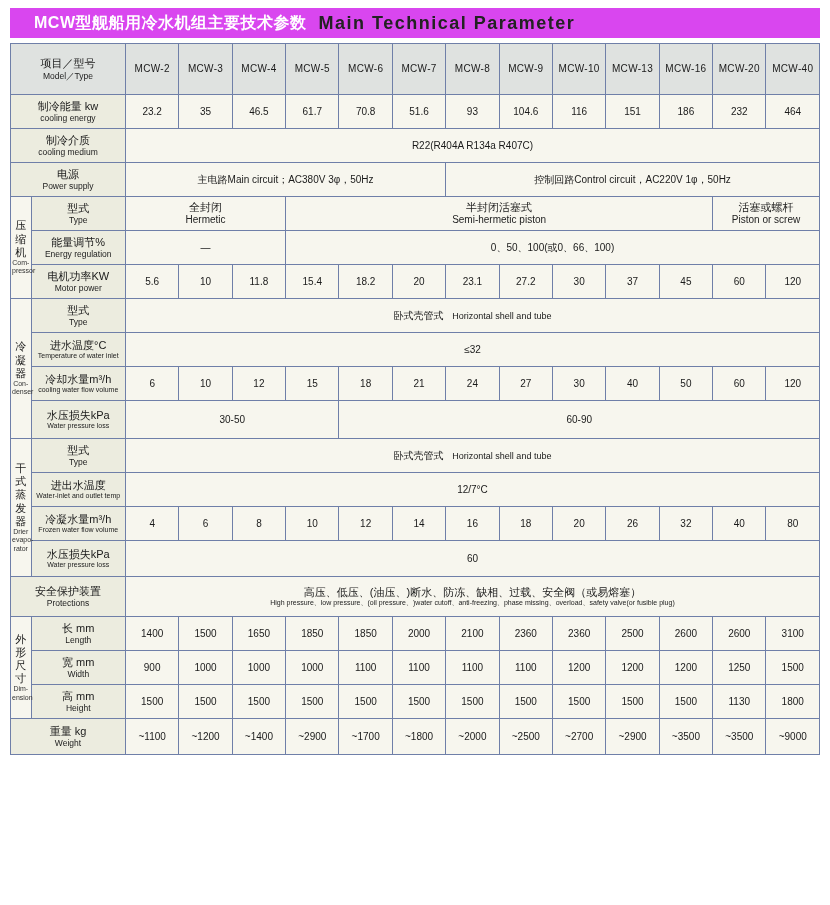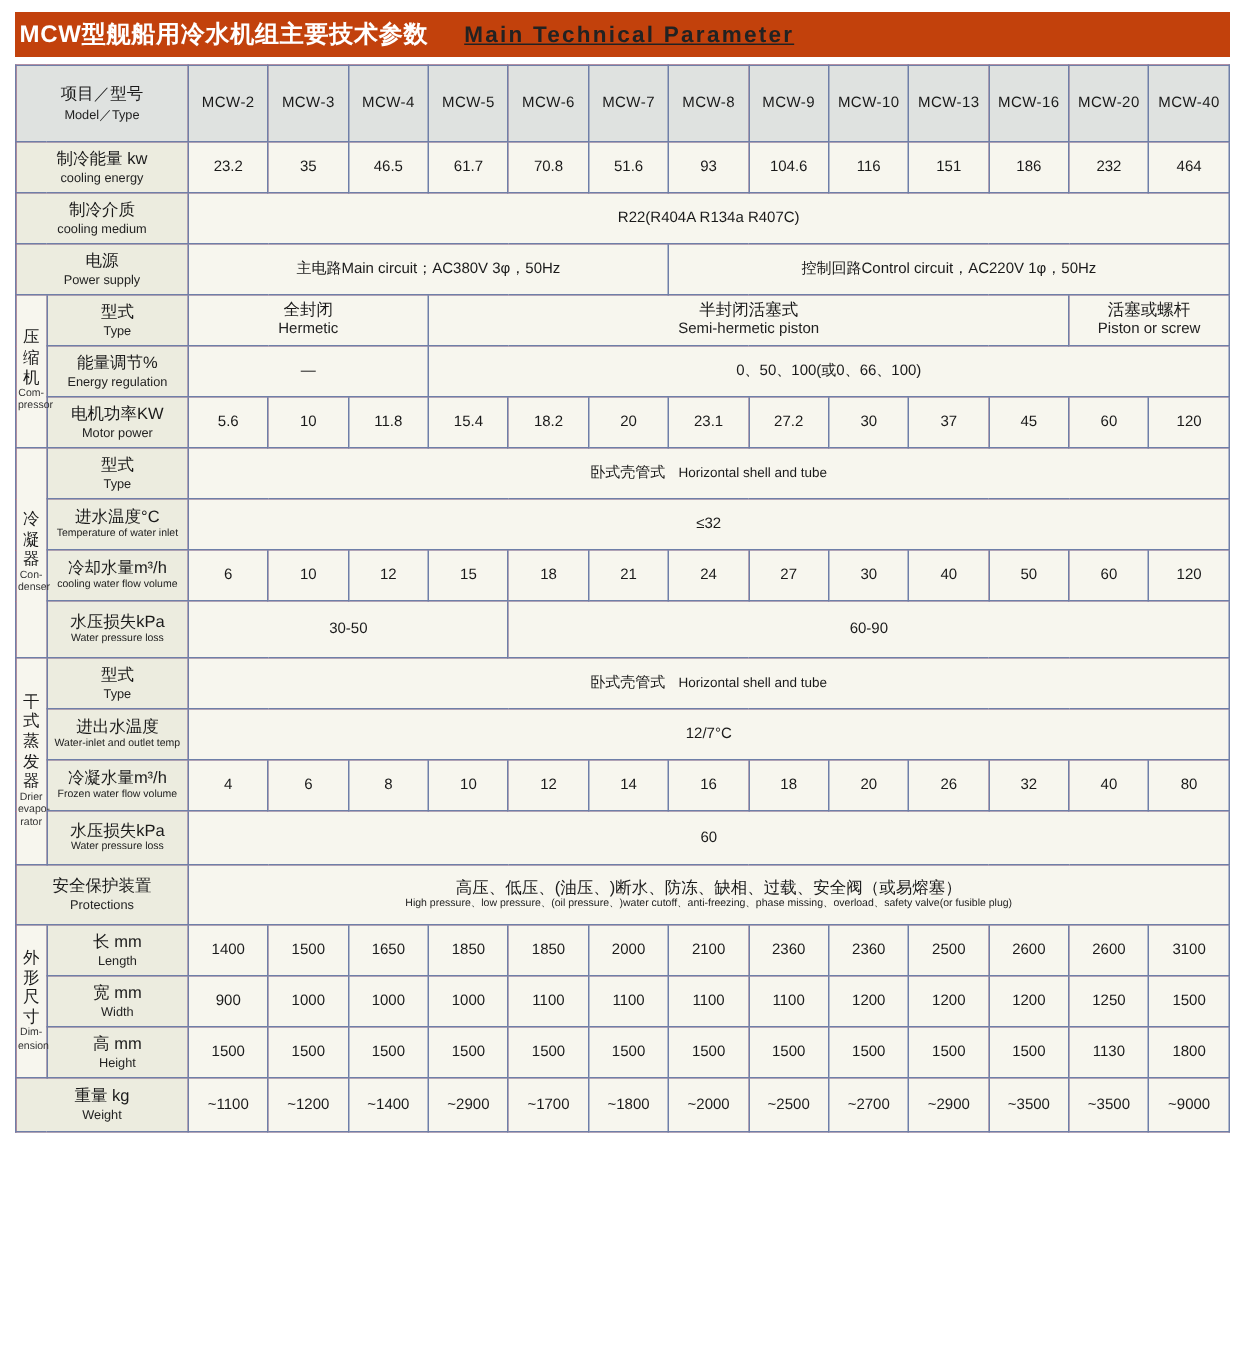--- a/index.html
+++ b/index.html
@@ -12,40 +12,39 @@
   }
   .page{
     position:relative;
     width:830px;height:905px;
     box-sizing:border-box;
     padding:8px 10px 6px 10px;
   }
   
   .title-bar{
     height:30px;
-    background:#c2410c;
+    background:#d946ef;
     color:#ffffff;
     display:flex;
     align-items:center;
-    padding-left:3px;
+    padding-left:24px;
     font-size:16px;
     font-weight:bold;
     letter-spacing:.5px;
     margin-bottom:5px;
-    gap:12px;
   }
   .title-bar .cn{font-size:16px;}
-  .title-bar .en{font-size:15px;margin-left:12px;letter-spacing:1.5px;text-decoration:underline;}
+  .title-bar .en{font-size:18px;margin-left:12px;letter-spacing:1.5px;}
 
   
   table.spec{
     border-collapse:collapse;
     width:810px;
     table-layout:fixed;
-    background:#ef4444;
+    background:#0f766e;
   }
   table.spec td{
     border:1px solid #6f7fa8;
     text-align:center;
     vertical-align:middle;
     font-size:10px;
     line-height:1.2;
     padding:2px 1px;
     background:#f7f6ee;
     color:#1a1a1a;

